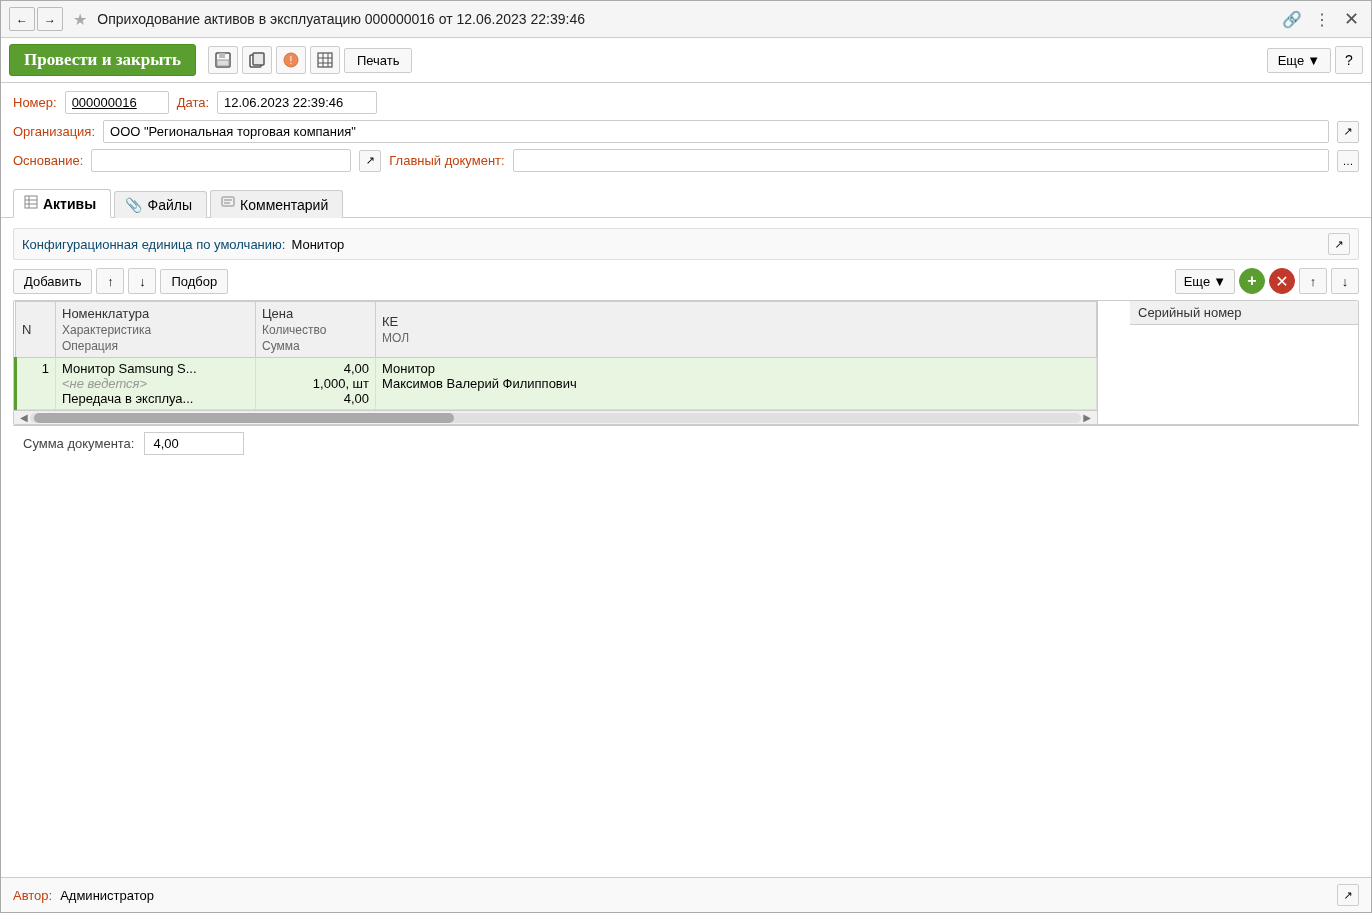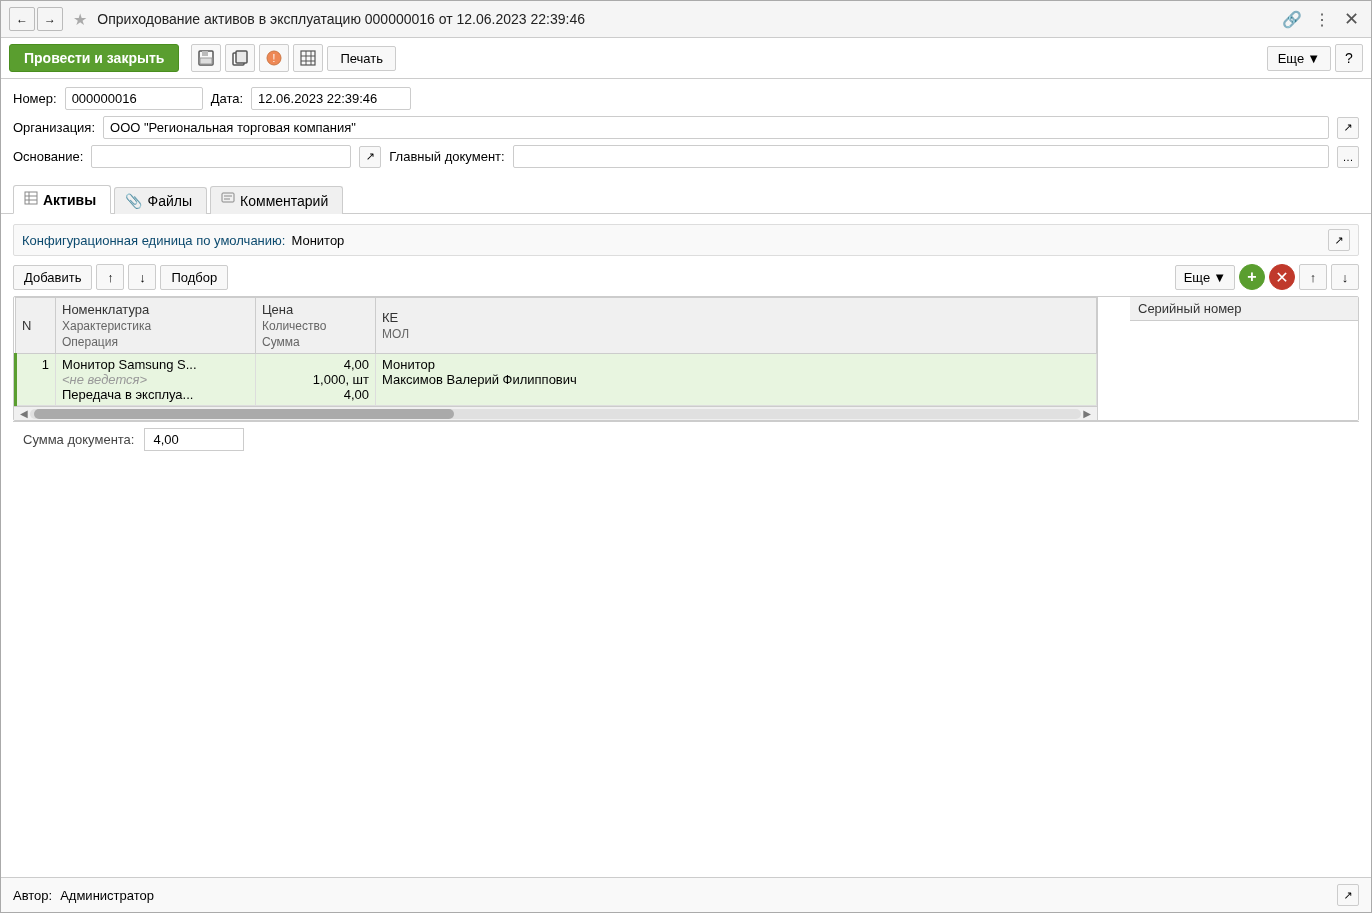--- a/index.html
+++ b/index.html
@@ -76,24 +76,25 @@
       padding: 6px 8px;
       border-bottom: 1px solid #ccc;
       gap: 4px;
       background: #fff;
     }
     .btn-primary {
       background: #5a9e2f;
       color: #fff;
       border: 1px solid #4a8e1f;
       padding: 5px 14px;
-      font-size: 14px;
+      font-size: 17px;
       font-weight: bold;
       cursor: pointer;
       border-radius: 3px;
+      font-family: Liberation Serif, serif;
     }
     .toolbar-sep { width: 4px; }
     .tool-btn {
       width: 30px; height: 28px;
       border: 1px solid #ccc;
       background: #f8f8f8;
       cursor: pointer;
       display: flex; align-items: center; justify-content: center;
       border-radius: 2px;
     }
@@ -130,21 +131,21 @@
       padding: 8px 12px;
       background: #fff;
     }
     .form-row {
       display: flex;
       align-items: center;
       margin-bottom: 6px;
       gap: 8px;
     }
     .field-label {
-      color: #000000;
+      color: #c2410c;
       white-space: nowrap;
     }
     .field-input {
       border: 1px solid #ccc;
       padding: 3px 6px;
       font-size: 13px;
       background: #fff;
       border-radius: 2px;
       outline: none;
     }
@@ -484,21 +485,21 @@
     <button class="btn-more">
       <span>Еще</span>
       <span>▼</span>
     </button>
     <button class="btn-help">?</button>
   </div>
 
   <div class="form-area">
     <div class="form-row">
       <span class="field-label">Номер:</span>
-      <input class="field-input" style="width: 138px;" value="000000016">
+      <input class="field-input" style="width: 104px; text-decoration: underline;" value="000000016">
       <span class="field-label">Дата:</span>
       <input class="field-input" style="width: 160px;" value="12.06.2023 22:39:46">
     </div>
     <div class="form-row">
       <span class="field-label">Организация:</span>
       <input class="field-input field-input-wide" value="ООО &quot;Региональная торговая компания&quot;" style="">
       <button class="field-icon-btn" title="Открыть">↗</button>
     </div>
     <div class="form-row">
       <span class="field-label">Основание:</span>

